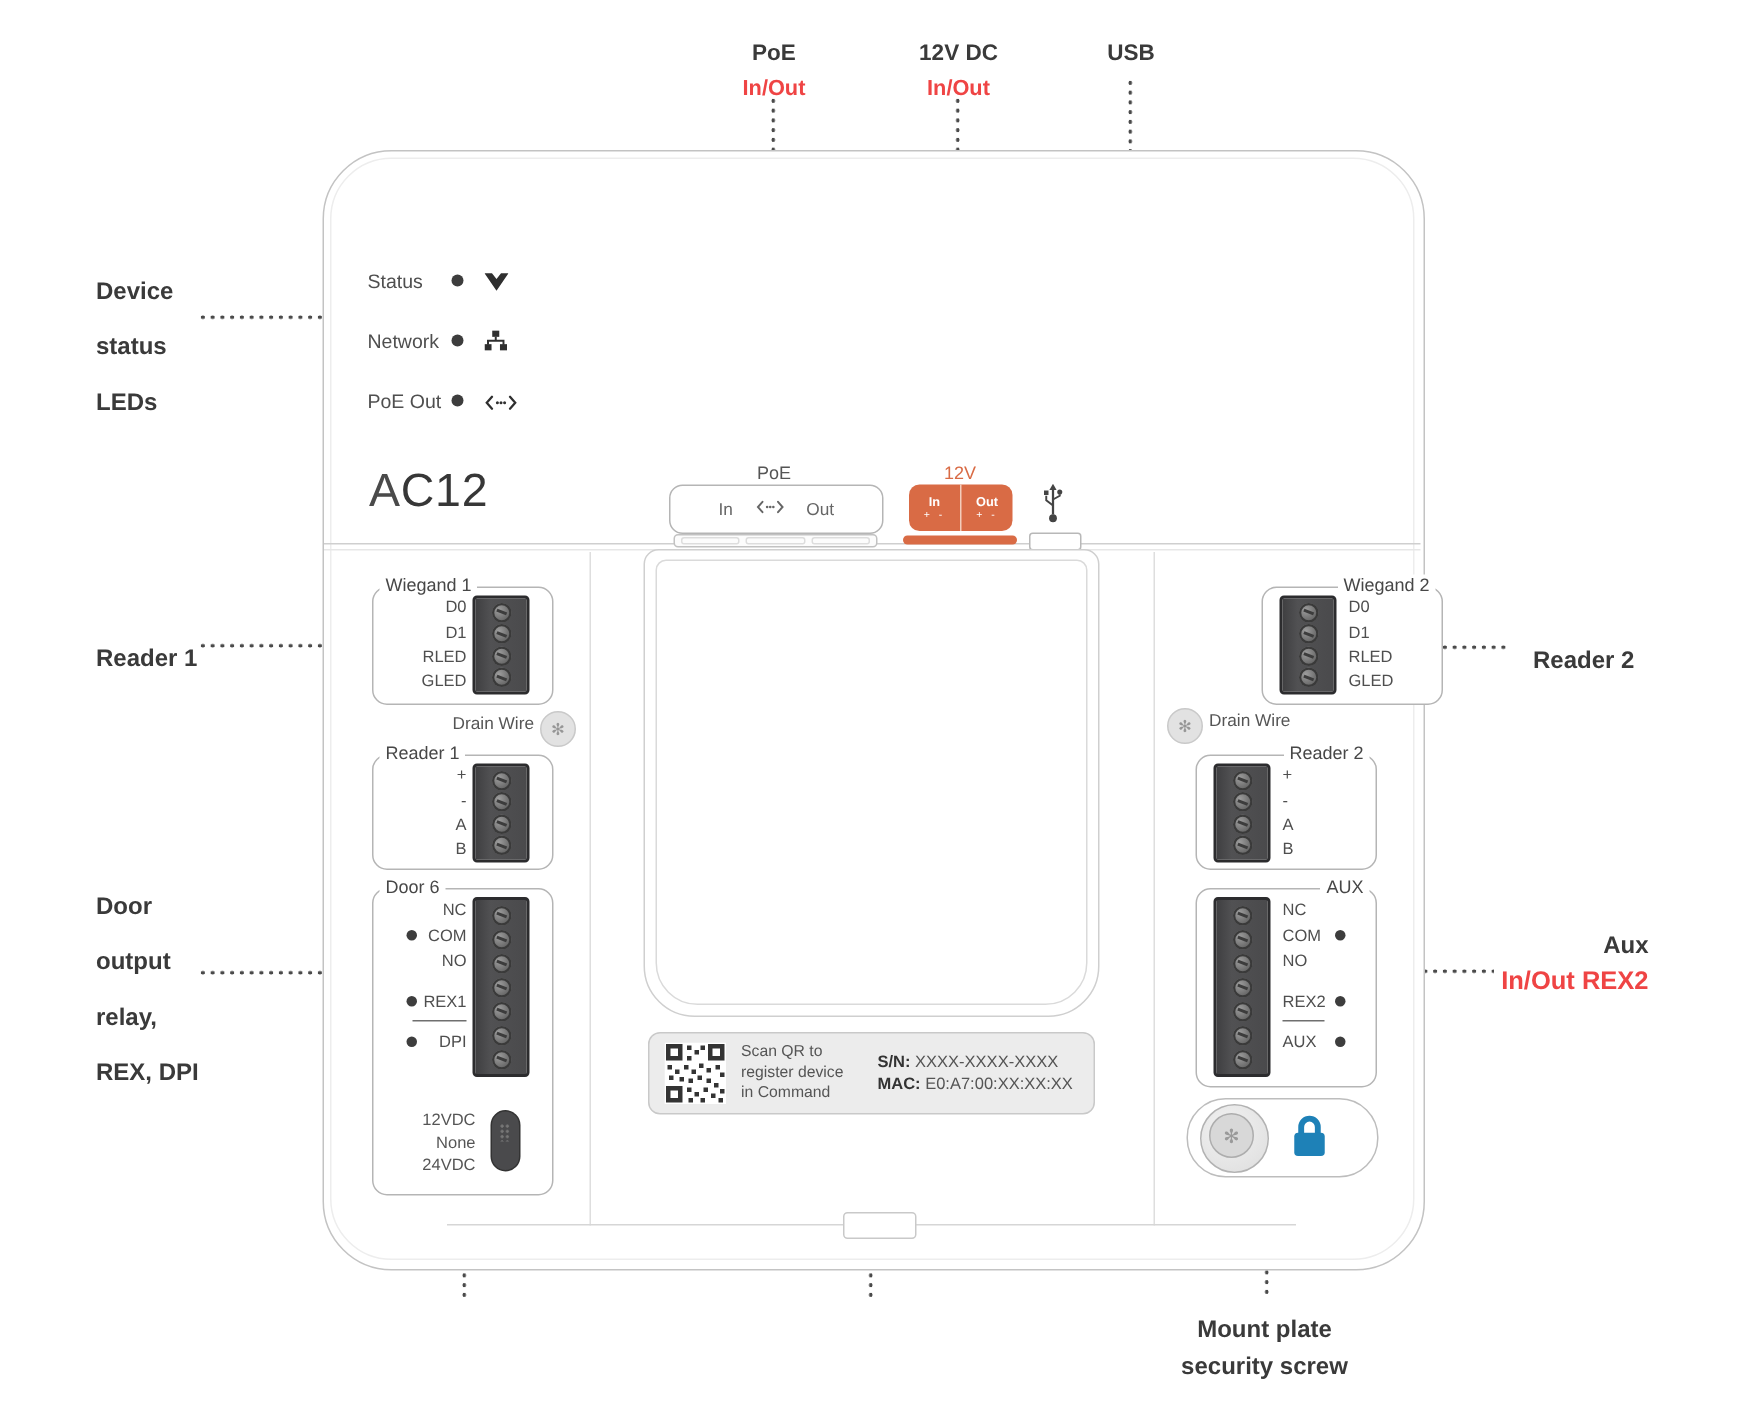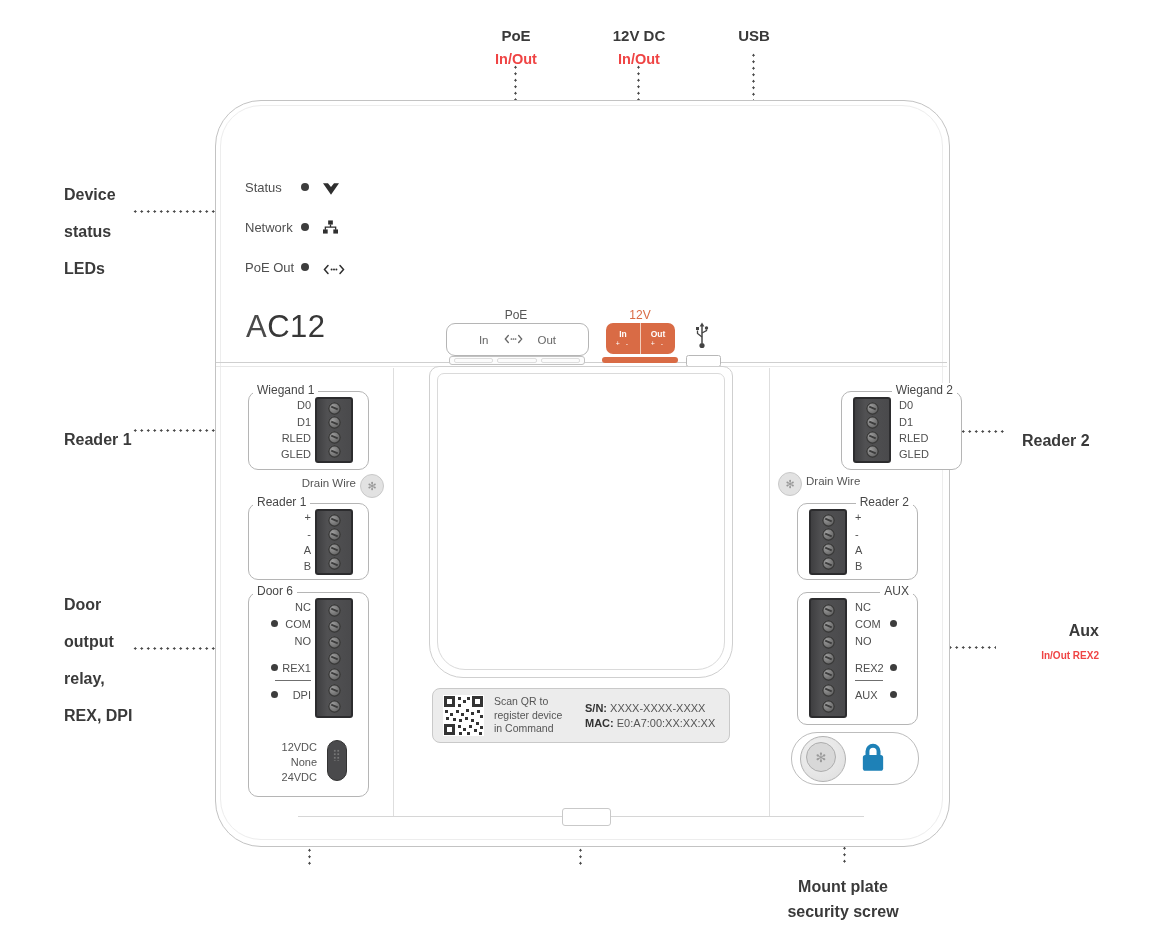--- a/index.html
+++ b/index.html
@@ -11,21 +11,21 @@
   .co .sub{font-weight:bold;font-size:14.5px;color:#ef4444;}
   .co-center{transform:translateX(-50%);text-align:center;}
   #co-poe{left:516px;top:24px;font-size:15px;line-height:23px;}
   #co-12v{left:639px;top:24px;font-size:15px;line-height:23px;}
   #co-usb{left:754px;top:24px;font-size:15px;line-height:23px;}
   #co-status{left:64px;top:176px;}
   #co-reader1{left:64px;top:421px;}
   #co-door{left:64px;top:574px;margin-top:12px;}
   #co-reader2{left:1022px;top:422px;}
   #co-aux{right:60px;top:619px;text-align:right;line-height:23px;}
-  #co-aux .sub{font-size:10px;margin-left:24px;}
+  #co-aux .sub{font-size:17px;margin-left:24px;}
   #co-voltage{left:310px;top:874px;line-height:25px;}
   #co-serial{left:581px;top:874px;line-height:25px;}
   #co-mount{left:843px;top:874px;line-height:25px;}
   
   .dot{position:absolute;width:8px;height:8px;border-radius:50%;background:#383838;}
   .dotv{position:absolute;width:3px;background-image:radial-gradient(circle,#4a4a4a 1.15px,transparent 1.3px);
     background-size:3px 6.5px;background-repeat:repeat-y;background-position:center top;}
   .doth{position:absolute;height:3px;background-image:radial-gradient(circle,#4a4a4a 1.15px,transparent 1.3px);
     background-size:6.5px 3px;background-repeat:repeat-x;background-position:left center;}
   

